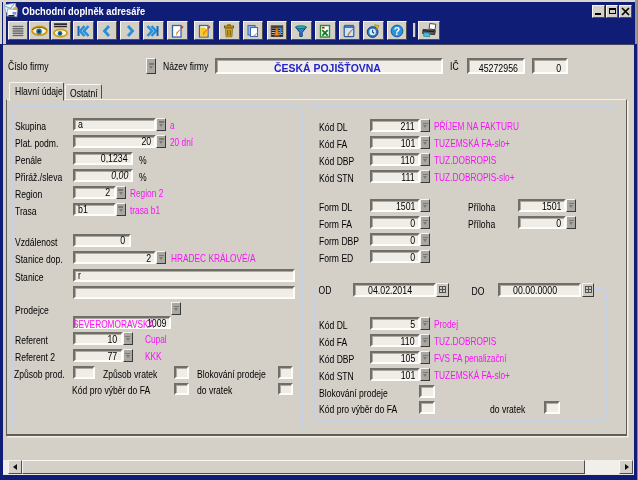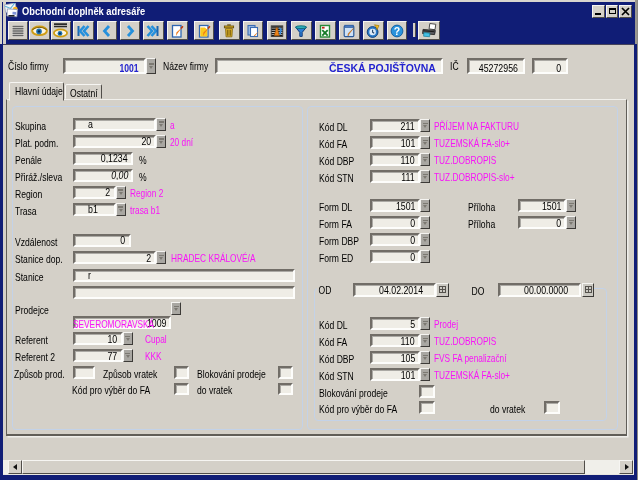--- a/index.html
+++ b/index.html
@@ -1,20 +1,20 @@
 <!DOCTYPE html>
 <html><head><meta charset="utf-8"><style>
 html,body{margin:0;padding:0;}
 #win{position:relative;width:638px;height:480px;background:#101d76;font-family:"Liberation Sans",sans-serif;overflow:hidden;}
 #content{position:absolute;left:2.5px;top:44.5px;right:4px;bottom:6px;background:#d4d0c8;}
 .lbl{position:absolute;font-size:11px;color:#000;white-space:nowrap;transform:scaleX(0.78);transform-origin:0 50%;}
 .mag{position:absolute;font-size:11px;color:#f813f8;white-space:nowrap;transform:scaleX(0.755);transform-origin:0 50%;margin-top:-1px;}
 .fld{position:absolute;box-sizing:border-box;background:#efede6;border:2px solid;border-color:#716d67 #fdfdfb #fdfdfb #716d67;box-shadow:inset 1px 1px 0 rgba(70,68,64,.4);font-size:11px;color:#000;white-space:nowrap;overflow:hidden;}
 .fr{text-align:right;padding-right:3px;}
-.fl{text-align:right;padding-left:13px;}
+.fl{text-align:center;padding-left:3px;}
 .fld span{display:inline-block;}
 .fr span{transform:scaleX(0.8);transform-origin:100% 50%;}
 .fl span{transform:scaleX(0.8);transform-origin:0 50%;}
 .spin{position:absolute;box-sizing:border-box;width:10px;background:#a9a7a2;border:1px solid;border-color:#f5f4f1 #3c3a37 #3c3a37 #f5f4f1;display:flex;flex-direction:column;align-items:center;justify-content:center;}
 .spin i{display:block;}
 .spin i.u{width:5px;height:1.5px;background:#7c7972;margin-bottom:1px;}
 .spin i.d{width:0;height:0;border-left:2.7px solid transparent;border-right:2.7px solid transparent;border-top:3.5px solid #7c7972;}
 .cal{position:absolute;box-sizing:border-box;width:12.5px;background:#cbc9c2;border:1px solid;border-color:#f5f4f1 #3c3a37 #3c3a37 #f5f4f1;}
 .cal b{position:absolute;left:2px;top:2.5px;width:7px;height:7px;background:
  repeating-linear-gradient(0deg,#55524d 0 1px,transparent 1px 3px),
@@ -185,21 +185,20 @@
         <path d="M3.2 7.8 L14.6 8.8" stroke="#1a1a1a" stroke-width="1.1"></path>
         <path d="M13.8 6 L15.8 7.5 L15 11.8 L14.2 11.6 Z" fill="#3a3a40"></path>
         <rect x="3.8" y="9.8" width="6" height="3.6" fill="#44c0e4" stroke="#17809c" stroke-width="0.7" transform="rotate(5 6 11)"></rect>
       </svg>
     </div>
 
   <div style="position:absolute;left:2.5px;top:43.5px;right:4px;height:1px;background:#45435a;"></div>
   <div id="content"></div>
 
   <div class="lbl" style="left:8px;top:60px;">Číslo firmy</div>
-  <div class="fld fr" style="left:62.5px;top:57.5px;width:83px;height:16.5px;line-height:12px;color:#2222cf;font-weight:bold;padding-top:2.5px;padding-right:5px;"><span style="transform:scaleX(0.78);">1001</span></div>
   <div class="spin" style="left:146px;top:57.5px;height:16.5px;">
       <i class="u"></i>
       <i class="d"></i>
     </div>
   <div class="lbl" style="left:162.5px;top:60px;">Název firmy</div>
   <div class="fld fl" style="left:215px;top:57.5px;width:228px;height:16.5px;line-height:12px;color:#2222cf;font-weight:bold;padding-top:2.5px;"><span style="transform:scaleX(0.95);">ČESKÁ POJIŠŤOVNA</span></div>
   <div class="lbl" style="left:450px;top:60px;">IČ</div>
   <div class="fld fr" style="left:467px;top:57.5px;width:58px;height:16.5px;line-height:12px;padding-top:2.5px;padding-right:5px;"><span>45272956</span></div>
   <div class="fld fr" style="left:532px;top:57.5px;width:36px;height:16.5px;line-height:12px;padding-top:2.5px;padding-right:5px;"><span>0</span></div>
 

